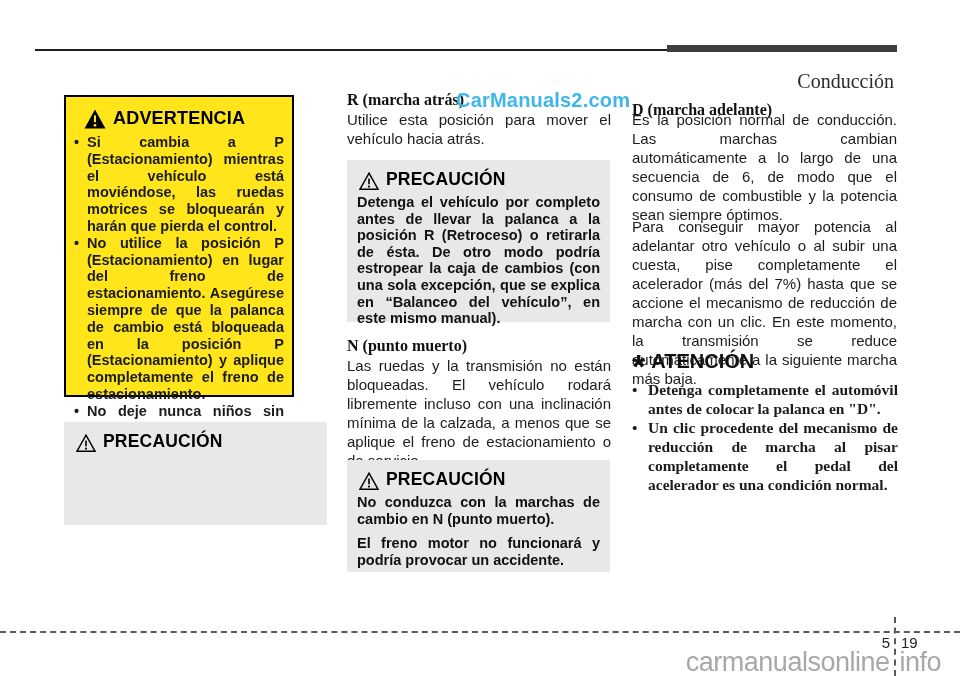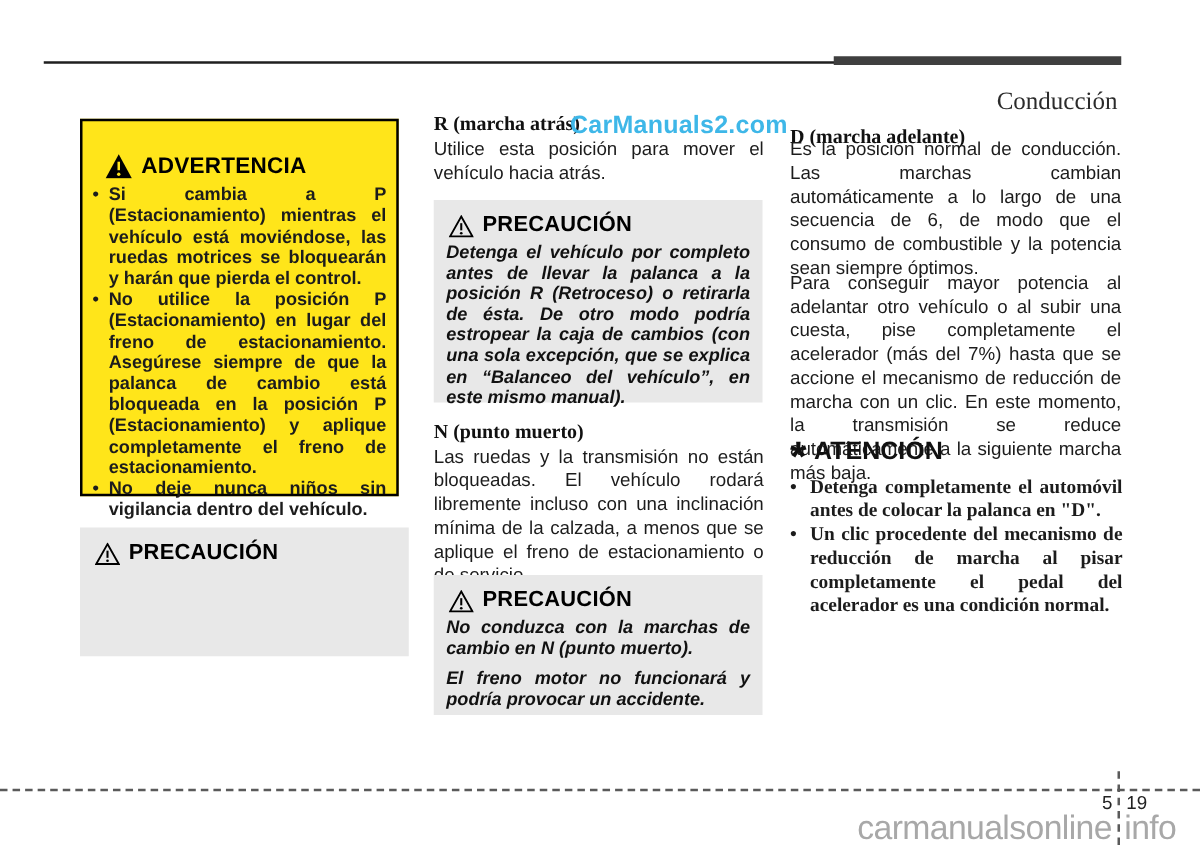--- a/index.html
+++ b/index.html
@@ -14,37 +14,37 @@
   }
   .rule-thin { position:absolute; left:35px; top:49px; width:633px; height:2px; background:#1f1f1f; }
   .rule-thick { position:absolute; left:667px; top:45px; width:230px; height:7px; background:#3f3f3f; }
 
   
   .sheading { position:absolute; font-family:"Liberation Serif", serif; font-weight:bold; font-size:16px; color:#111; }
   .body-txt { position:absolute; font-size:15px; line-height:19px; text-align:justify; color:#1c1c1c; }
 
   
   .warnbox {
-    position:absolute; left:64px; top:95px; width:255px; height:302px;
+    position:absolute; left:64px; top:95px; width:230px; height:302px;
     background:#ffe51a; border:2px solid #000; box-sizing:border-box;
-    padding:23px 8px 0 8px;
+    padding:9px 8px 0 8px;
   }
   .boxtitle { display:flex; align-items:center; gap:7px; font-weight:bold; color:#000; }
   .warnbox .boxtitle { font-size:18px; margin:2px 0 5px 10px; letter-spacing:0.2px; }
   .warn-bullets { font-weight:bold; font-size:14.5px; line-height:16.8px; }
   .bullet { display:flex; }
   .bullet .dot { flex:none; width:13px; }
   .bullet .btext { flex:1; text-align:justify; }
 
   
   .cautionbox {
     position:absolute; background:#e8e8e8; box-sizing:border-box; padding:8px 10px 0 10px;
   }
   .cautionbox .boxtitle { font-size:17.5px; margin:1px 0 4px 2px; letter-spacing:0.2px;align-items:flex-end; }
-  .caution-body { font-style:italic; font-weight:bold; font-size:14.5px; line-height:16.6px; text-align:justify; color:#111; }
+  .caution-body { font-weight:bold; font-size:14.5px; line-height:16.6px; text-align:justify; color:#111; }
   .caution-body + .caution-body { margin-top:8px; }
   #caution-p { left:64px; top:422px; width:263px; height:103px; }
   #caution-r { left:347px; top:160px; width:263px; height:162px; }
   #caution-n { left:347px; top:460px; width:263px; height:112px; }
 
   .tri-icon { flex:none; display:block; }
 
   
   .cm-logo {
     position:absolute; left:456px; top:89px; font-size:20px; font-weight:bold;

